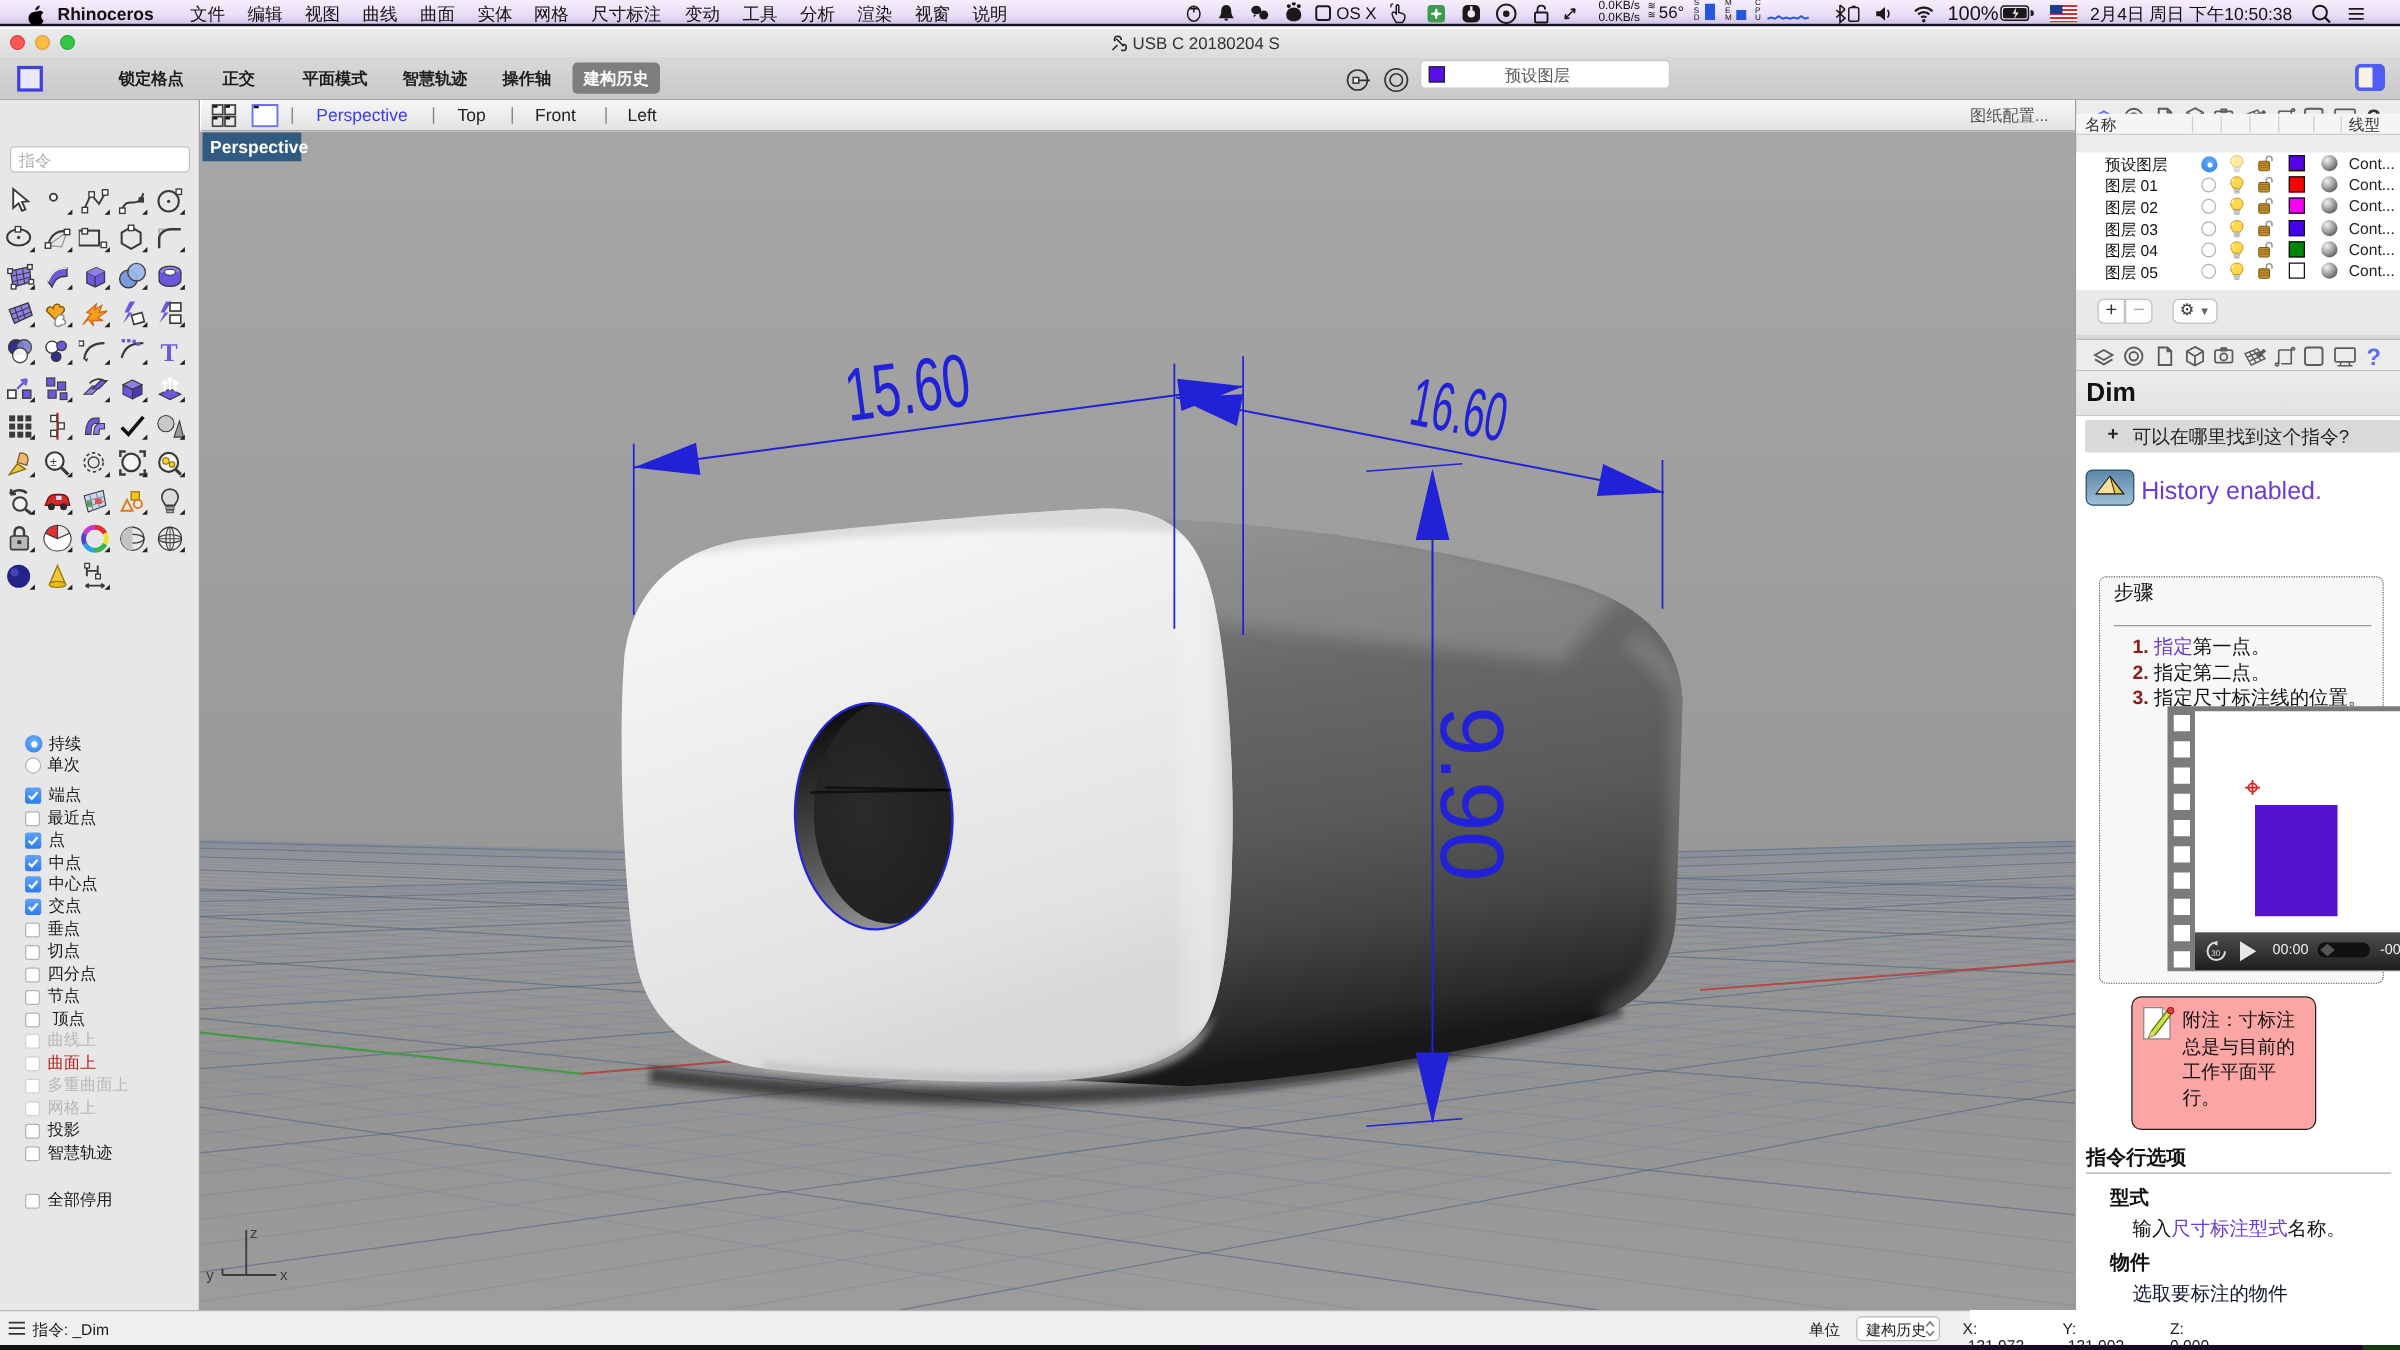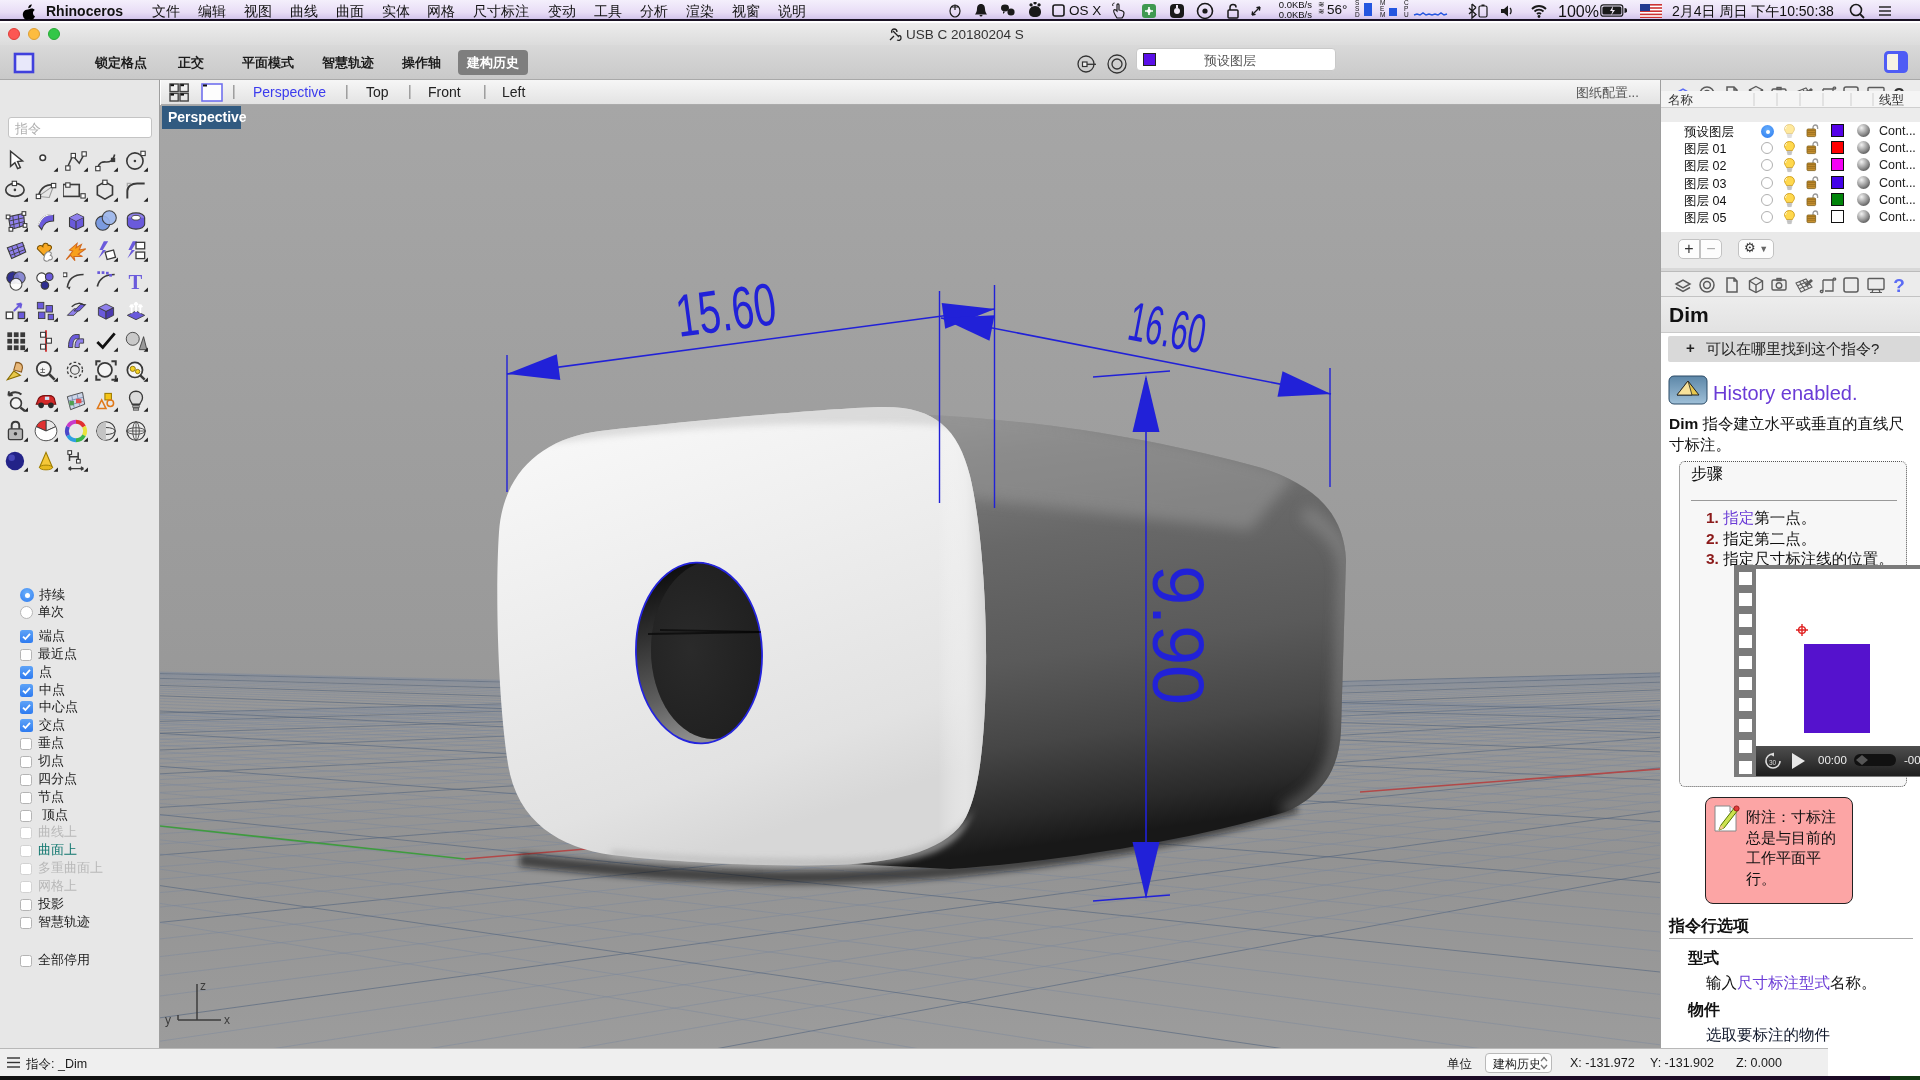--- a/index.html
+++ b/index.html
@@ -4,21 +4,21 @@
 html,body { width:1920px; height:1080px; overflow:hidden; font-family:"Liberation Sans", sans-serif; -webkit-font-smoothing:antialiased; }
 #menubar { position:absolute; left:0; top:0; width:1920px; height:21px; background:linear-gradient(#f4effc,#e8ddf6 65%,#d3c4ec); border-bottom:2px solid #191223; font-size:14px; color:#111; }
 #menubar .mi { position:absolute; top:2.5px; }
 #titlebar { position:absolute; left:0; top:23px; width:1920px; height:22px; background:linear-gradient(#ececec,#dcdcdc); }
 #toolbar { position:absolute; left:0; top:45px; width:1920px; height:35px; background:linear-gradient(#d9d9d9,#c9c9c9); border-bottom:1px solid #a9a9a9; }
 #toolbar .tb { position:absolute; top:9px; font-size:13px; color:#1c1c1c; font-weight:bold; }
 #lpanel { position:absolute; left:0; top:80px; width:160px; height:968px; background:#e7e7e7; border-right:1px solid #9e9e9e; }
 .ticon { position:absolute; }
 #vtabs { position:absolute; left:161px; top:80px; width:1499px; height:25px; background:linear-gradient(#f6f6f6,#e3e3e3); border-bottom:1px solid #ababab; font-size:14px; }
 #rpanel { position:absolute; left:1660px; top:80px; width:260px; height:968px; background:#ececec; border-left:1px solid #9e9e9e; }
-#statusbar { position:absolute; left:0; top:1048px; width:1828px; height:28px; background:#efefef; border-top:1px solid #b8b8b8; font-size:12.5px; color:#1a1a1a; }
+#statusbar { position:absolute; left:0; top:1048px; width:1576px; height:28px; background:#efefef; border-top:1px solid #b8b8b8; font-size:12.5px; color:#1a1a1a; }
 #bottomstrip { position:absolute; left:0; top:1076px; width:1920px; height:4px; background:#111; }
 .link { color:#6a3bd6; }
 </style></head>
 <body>
 
 <div id="menubar">
   <svg class="mi" style="left:22px;top:3.5px" width="14" height="16" viewBox="0 0 14 16">
       <path d="M9.7,0.3 C9.8,1.3 9.4,2.3 8.8,3.0 C8.2,3.7 7.2,4.3 6.3,4.2 C6.2,3.2 6.7,2.2 7.3,1.6 C7.9,0.9 9,0.4 9.7,0.3 Z" fill="#000"></path>
       <path d="M7,5.2 C7.9,5.2 8.7,4.6 9.9,4.6 C10.9,4.6 12,5.1 12.7,6.1 C11.5,6.9 10.9,7.9 11,9.3 C11.1,10.8 11.9,11.8 13,12.3 C12.6,13.3 12,14.3 11.3,15 C10.7,15.6 10.1,16 9.4,16 C8.5,16 8.1,15.4 7,15.4 C5.9,15.4 5.4,16 4.6,16 C3.8,16 3.1,15.5 2.5,14.8 C1.1,13.2 0.4,10.9 1,8.9 C1.6,7.1 3,5.7 4.6,5.7 C5.6,5.7 6.3,5.2 7,5.2 Z" fill="#000"></path>
     </svg>
@@ -529,21 +529,21 @@
         </svg></span><span style="margin-left:6px">中心点</span></div>
 <div style="position:absolute;left:20px;top:636px;font-size:13px;color:#1a1a1a"><span style="display:inline-block;width:13px;height:13px;border-radius:2.5px;background:linear-gradient(#5ea3f7,#2e7bf0);position:relative;vertical-align:-2.5px"><svg width="13" height="13" viewBox="0 0 13 13" style="position:absolute;left:0;top:0">
           <path d="M3,6.6 L5.4,9 L10,3.8" stroke="#fff" stroke-width="1.8" fill="none"></path>
         </svg></span><span style="margin-left:6px">交点</span></div>
 <div style="position:absolute;left:20px;top:654px;font-size:13px;color:#1a1a1a"><span style="display:inline-block;width:12px;height:12px;border-radius:2.5px;background:#fff;border:1px solid #b4b4b4;vertical-align:-2.5px"></span><span style="margin-left:6px">垂点</span></div>
 <div style="position:absolute;left:20px;top:672px;font-size:13px;color:#1a1a1a"><span style="display:inline-block;width:12px;height:12px;border-radius:2.5px;background:#fff;border:1px solid #b4b4b4;vertical-align:-2.5px"></span><span style="margin-left:6px">切点</span></div>
 <div style="position:absolute;left:20px;top:690px;font-size:13px;color:#1a1a1a"><span style="display:inline-block;width:12px;height:12px;border-radius:2.5px;background:#fff;border:1px solid #b4b4b4;vertical-align:-2.5px"></span><span style="margin-left:6px">四分点</span></div>
 <div style="position:absolute;left:20px;top:708px;font-size:13px;color:#1a1a1a"><span style="display:inline-block;width:12px;height:12px;border-radius:2.5px;background:#fff;border:1px solid #b4b4b4;vertical-align:-2.5px"></span><span style="margin-left:6px">节点</span></div>
 <div style="position:absolute;left:20px;top:726px;font-size:13px;color:#1a1a1a"><span style="display:inline-block;width:12px;height:12px;border-radius:2.5px;background:#fff;border:1px solid #b4b4b4;vertical-align:-2.5px"></span><span style="margin-left:10px">顶点</span></div>
 <div style="position:absolute;left:20px;top:743px;font-size:13px;color:#b8b8b8"><span style="display:inline-block;width:12px;height:12px;border-radius:2.5px;background:#fff;border:1px solid #d2d2d2;vertical-align:-2.5px"></span><span style="margin-left:6px">曲线上</span></div>
-<div style="position:absolute;left:20px;top:761px;font-size:13px;color:#0f766e"><span style="display:inline-block;width:12px;height:12px;border-radius:2.5px;background:#fff;border:1px solid #d2d2d2;vertical-align:-2.5px"></span><span style="margin-left:6px">曲面上</span></div>
+<div style="position:absolute;left:20px;top:761px;font-size:13px;color:#b91c1c"><span style="display:inline-block;width:12px;height:12px;border-radius:2.5px;background:#fff;border:1px solid #d2d2d2;vertical-align:-2.5px"></span><span style="margin-left:6px">曲面上</span></div>
 <div style="position:absolute;left:20px;top:779px;font-size:13px;color:#b8b8b8"><span style="display:inline-block;width:12px;height:12px;border-radius:2.5px;background:#fff;border:1px solid #d2d2d2;vertical-align:-2.5px"></span><span style="margin-left:6px">多重曲面上</span></div>
 <div style="position:absolute;left:20px;top:797px;font-size:13px;color:#b8b8b8"><span style="display:inline-block;width:12px;height:12px;border-radius:2.5px;background:#fff;border:1px solid #d2d2d2;vertical-align:-2.5px"></span><span style="margin-left:6px">网格上</span></div>
 <div style="position:absolute;left:20px;top:815px;font-size:13px;color:#1a1a1a"><span style="display:inline-block;width:12px;height:12px;border-radius:2.5px;background:#fff;border:1px solid #b4b4b4;vertical-align:-2.5px"></span><span style="margin-left:6px">投影</span></div>
 <div style="position:absolute;left:20px;top:833px;font-size:13px;color:#1a1a1a"><span style="display:inline-block;width:12px;height:12px;border-radius:2.5px;background:#fff;border:1px solid #b4b4b4;vertical-align:-2.5px"></span><span style="margin-left:6px">智慧轨迹</span></div>
 <div style="position:absolute;left:20px;top:871px;font-size:13px;color:#1a1a1a"><span style="display:inline-block;width:12px;height:12px;border-radius:2.5px;background:#fff;border:1px solid #b4b4b4;vertical-align:-2.5px"></span><span style="margin-left:6px">全部停用</span></div>
 </div>
 
 <div id="vtabs">
   <svg style="position:absolute;left:8px;top:3px" width="21" height="19" viewBox="0 0 21 19">
       <g fill="none" stroke="#444" stroke-width="1.4">
@@ -1031,22 +1031,20 @@
         <linearGradient id="hg" x1="0" y1="0" x2="0" y2="1">
           <stop offset="0" stop-color="#5d87a8"></stop>
           <stop offset="1" stop-color="#9fc0d8"></stop>
         </linearGradient>
       </defs>
 <rect x="1" y="1" width="38" height="28" rx="5" fill="url(#hg)" stroke="#2a4a66" stroke-width="1"></rect>
 <path d="M20,6 L31,20 L9,20 Z" fill="#e8c84e" stroke="#222" stroke-width="1"></path>
 <path d="M20,6 L24,20 L9,20 Z" fill="#f7e19a" stroke="#222" stroke-width="0.8"></path>
     </svg>
 <span style="position:absolute;left:52px;top:302px;font-size:20px;color:#6a3bd6">History enabled.</span>
-<div style="position:absolute;left:8px;top:333px;width:236px;font-size:15.5px;color:#111;line-height:21px">
-<b>Dim</b> 指令建立水平或垂直的直线尺寸标注。</div>
 <div style="position:absolute;left:18px;top:381px;width:228px;height:326px;border:1.5px dotted #555;border-radius:6px;background:#f7f7f7">
 <div style="position:absolute;left:11px;top:2px;font-size:16px;color:#111">步骤</div>
 <div style="position:absolute;left:11px;top:38px;width:206px;border-top:1px solid #999"></div>
 <div style="position:absolute;left:26px;top:46px;font-size:15.5px;line-height:20.5px;color:#111">
 <div><b style="color:#8b1a1a">1.</b> <span class="link">指定</span>第一点。</div>
 <div><b style="color:#8b1a1a">2.</b> 指定第二点。</div>
 <div><b style="color:#8b1a1a">3.</b> 指定尺寸标注线的位置。</div>
 </div>
 <div style="position:absolute;left:54px;top:103px;width:196px;height:212px;background:#7b7b7b;overflow:hidden">
 <div style="position:absolute;left:3px;top:4px;width:17px;height:204px">

